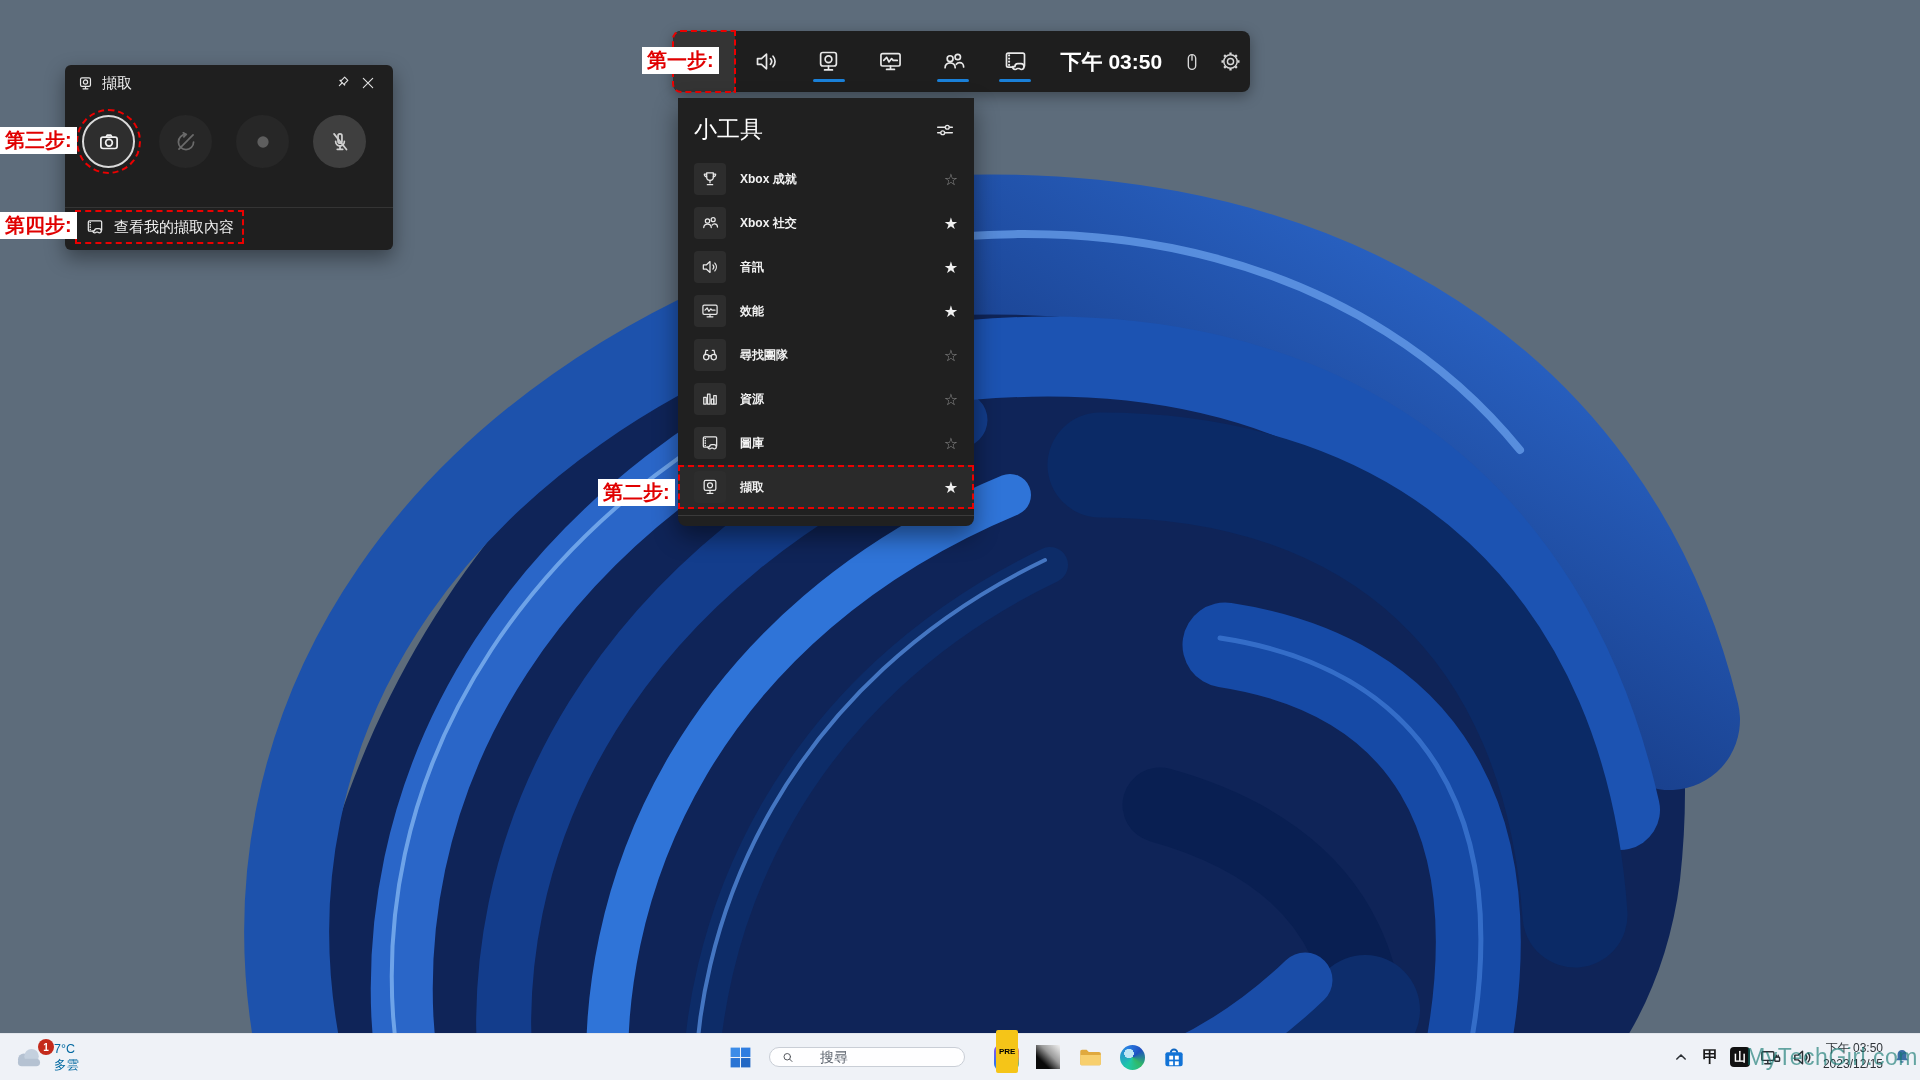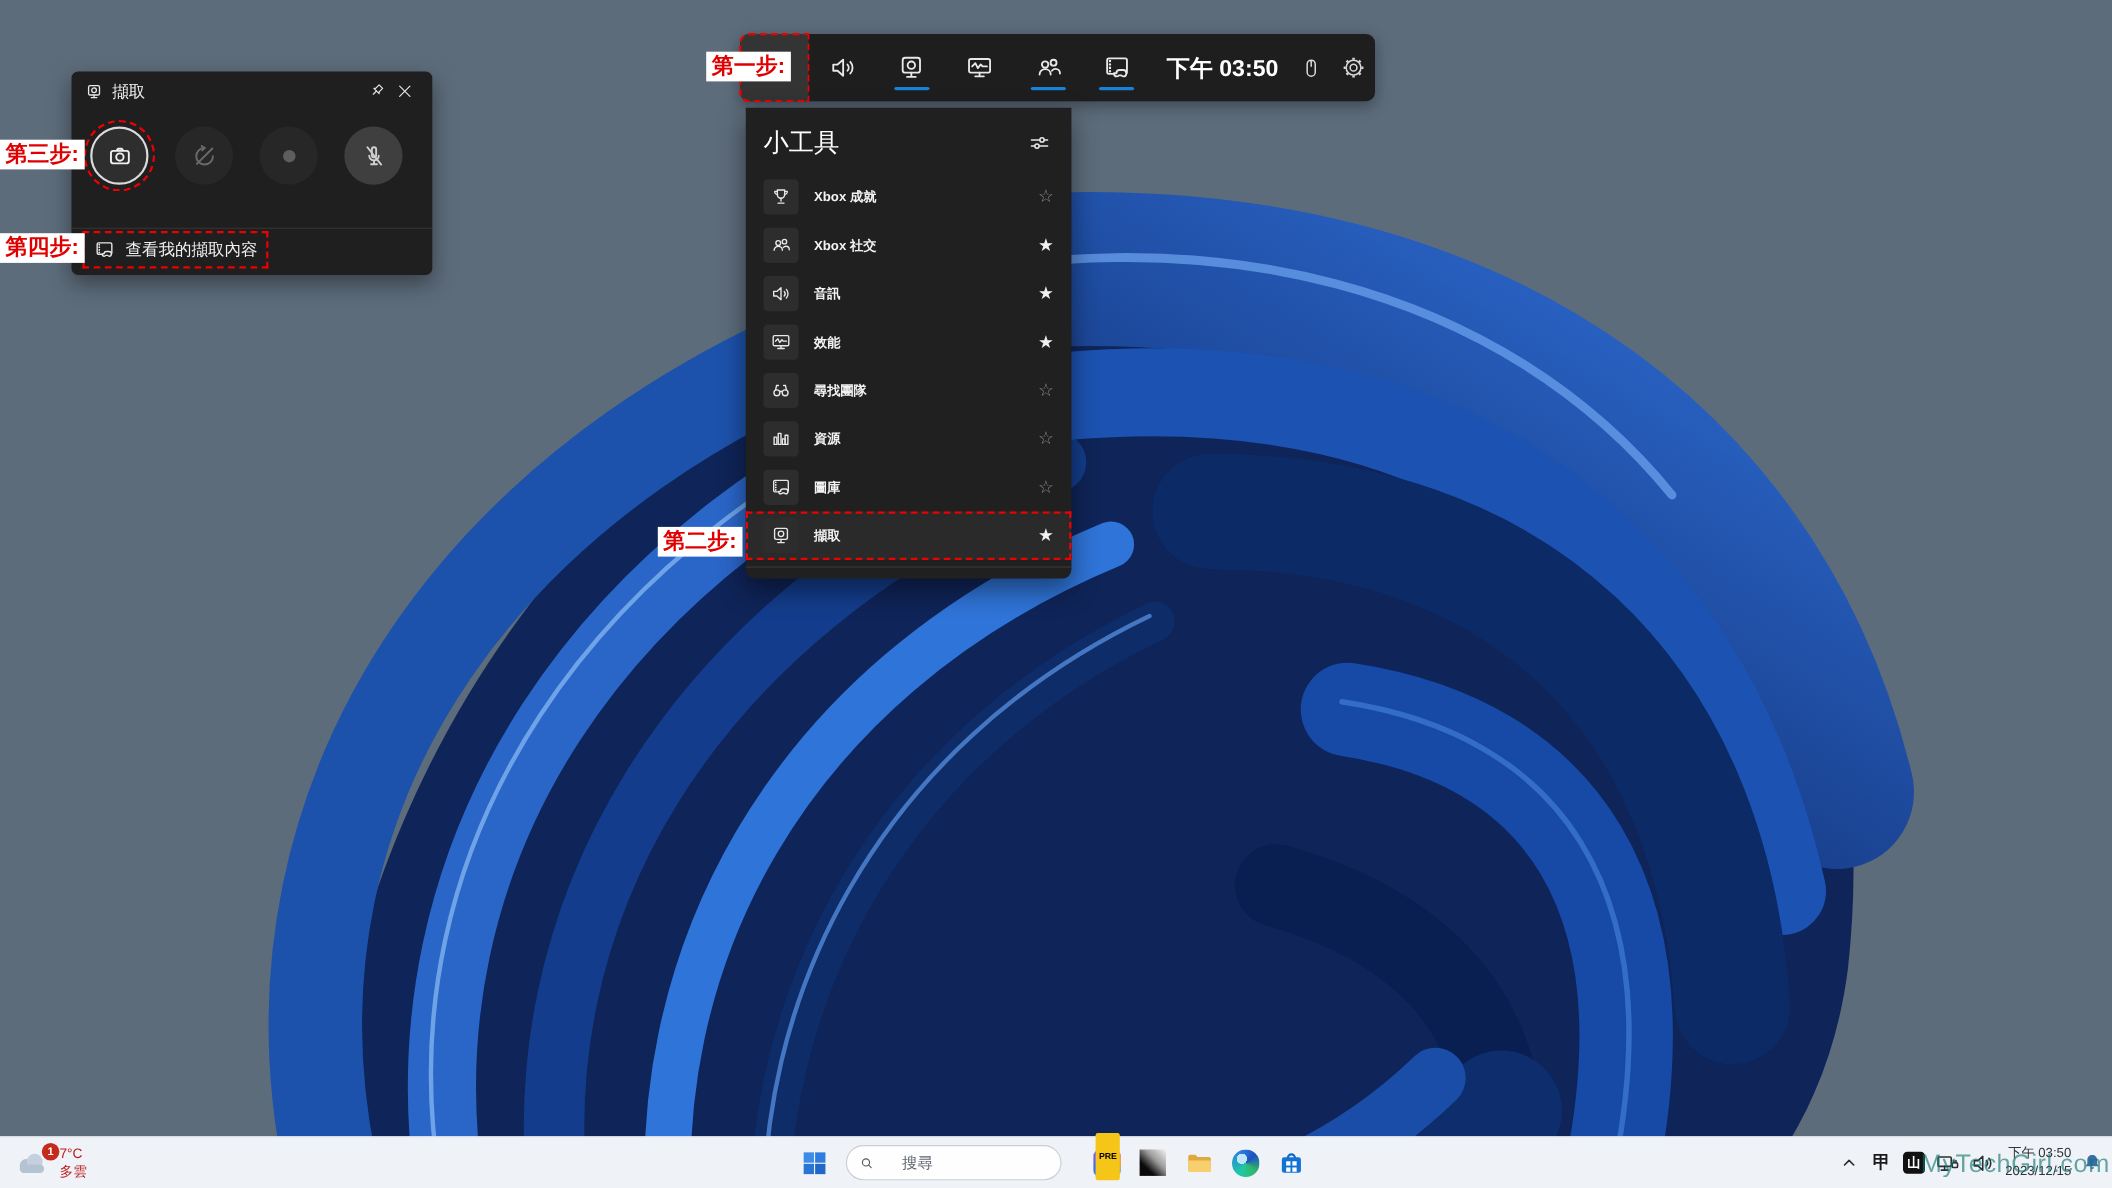--- a/index.html
+++ b/index.html
@@ -61,27 +61,27 @@
   .cap-btn.dis{background:#272727;color:#636363;}
   .cap-btn.mic{background:#3f3f3f;color:#cfcfcf;}
   .cap-footer{position:absolute;left:12px;bottom:8px;display:flex;align-items:center;
     gap:9px;color:#f0f0f0;font-size:15px;padding:5px 8px;}
   .cap-sep{position:absolute;left:0;right:0;bottom:42px;height:1px;background:#343434;}
 
   
   .taskbar{position:absolute;left:0;right:0;bottom:0;height:46px;background:#eff2f7;
     border-top:1px solid #e2e6ec;z-index:30;}
   .tb-weather{position:absolute;left:12px;top:0;bottom:0;display:flex;align-items:center;gap:8px;}
-  .tb-wx-text{font-size:12.5px;color:#b91c1c;line-height:1.3;}
+  .tb-wx-text{font-size:12.5px;color:#0369a1;line-height:1.3;}
   .wx-badge{position:absolute;left:26px;top:5px;width:16px;height:16px;border-radius:50%;
     background:#c42b1c;color:#fff;font-size:10px;font-weight:bold;display:flex;
     align-items:center;justify-content:center;}
   .tb-center{position:absolute;left:727px;top:0;bottom:0;display:flex;align-items:center;gap:16px;}
   .tb-icon{width:26px;height:26px;display:flex;align-items:center;justify-content:center;position:relative;}
-  .search-pill{width:196px;height:32px;border-radius:16px;background:rgba(255,255,255,.92);
+  .search-pill{width:196px;height:20px;border-radius:16px;background:rgba(255,255,255,.92);
     border:1px solid #c9ced6;display:flex;align-items:center;padding:0 12px;gap:24px;box-sizing:border-box;}
   .search-pill input{border:none;outline:none;background:transparent;font-size:14px;width:130px;
     font-family:inherit;color:#333;}
   .search-pill input::placeholder{color:#5f6670;}
   .copilot{border-radius:6px;width:25px;height:25px;
     background:conic-gradient(from 140deg,#30c2b4,#3a6ff0 30%,#b84ae0 60%,#f0a03a 85%,#30c2b4);}
   .pre-badge{position:absolute;left:3px;bottom:-3px;background:#f5c518;color:#000;
     font-size:8px;font-weight:bold;padding:16px 3px;border-radius:2px;line-height:11px;}
   .dark-app{width:24px;height:24px;background:linear-gradient(225deg,#f2f2f2,#9a9a9a 40%,#0a0a0a 72%);}
   .edge-icon{width:25px;height:25px;border-radius:50%;

